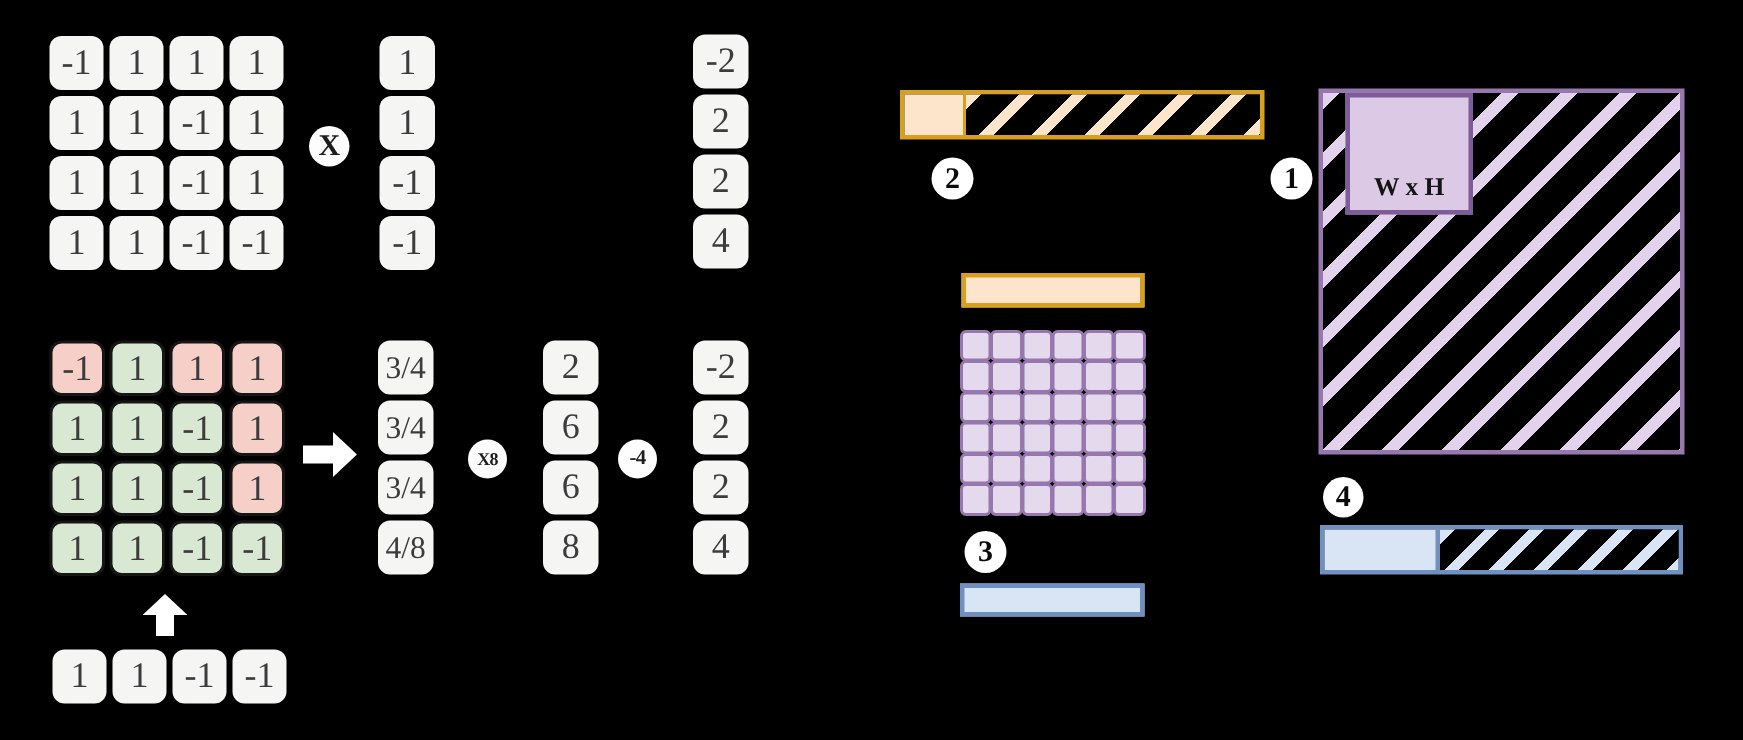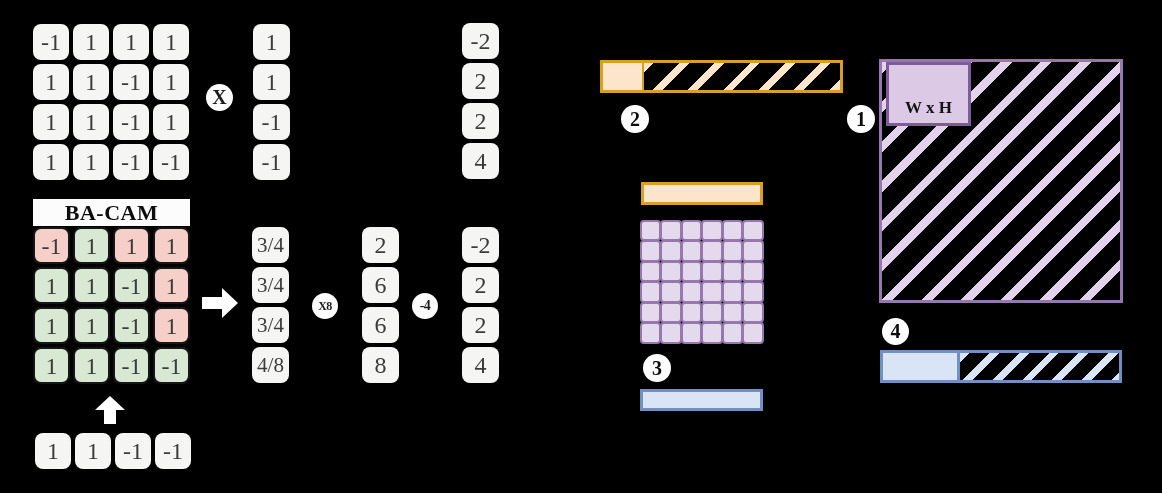--- a/index.html
+++ b/index.html
@@ -76,22 +76,22 @@
     border:3px solid var(--orange-border);
     background:var(--orange-fill);
   }
   .square1{
     width:244px;height:244px;
     box-sizing:border-box;
     border:3px solid var(--purple-border);
     background:repeating-linear-gradient(135deg,var(--purple-hatch) 0 8px,#000 8px 28px);
   }
   .square1-solid{
-    position:absolute;left:4px;top:0;
-    width:85px;height:64px;
+    position:absolute;left:15px;top:0;
+    width:85px;height:81px;
     box-sizing:border-box;
     border:3px solid var(--purple-dark-border);
     background:var(--purple-fill);
     display:flex;align-items:flex-end;justify-content:center;
   }
   .wxh{color:#141414;font-weight:bold;font-size:17px;padding-bottom:5px;}
 
   .grid6{
     width:123px;height:123px;
     display:grid;
@@ -153,21 +153,20 @@
       <div class="cell">-1</div>
     </div>
 
   <div class="abs vcol" style="left:462px;top:23px;">
       <div class="cell">-2</div>
       <div class="cell">2</div>
       <div class="cell">2</div>
       <div class="cell">4</div>
     </div>
 
-  <div class="abs bacam-title" style="left:33px;top:199px;">BA-CAM</div>
 
   <div class="abs bgrid" style="left:33px;top:227px;">
       <div class="cell mismatch">-1</div>
       <div class="cell match">1</div>
       <div class="cell mismatch">1</div>
       <div class="cell mismatch">1</div>
       <div class="cell match">1</div>
       <div class="cell match">1</div>
       <div class="cell match">-1</div>
       <div class="cell mismatch">1</div>

